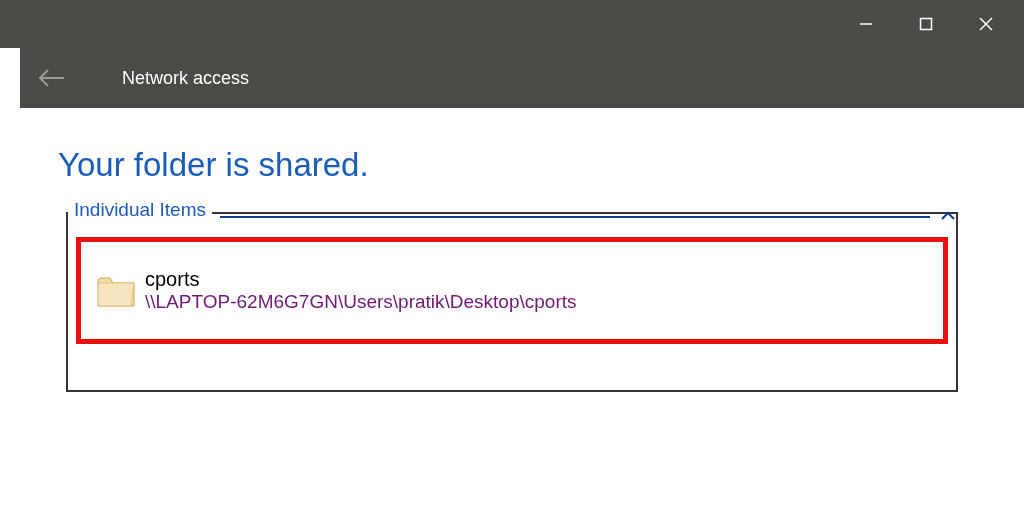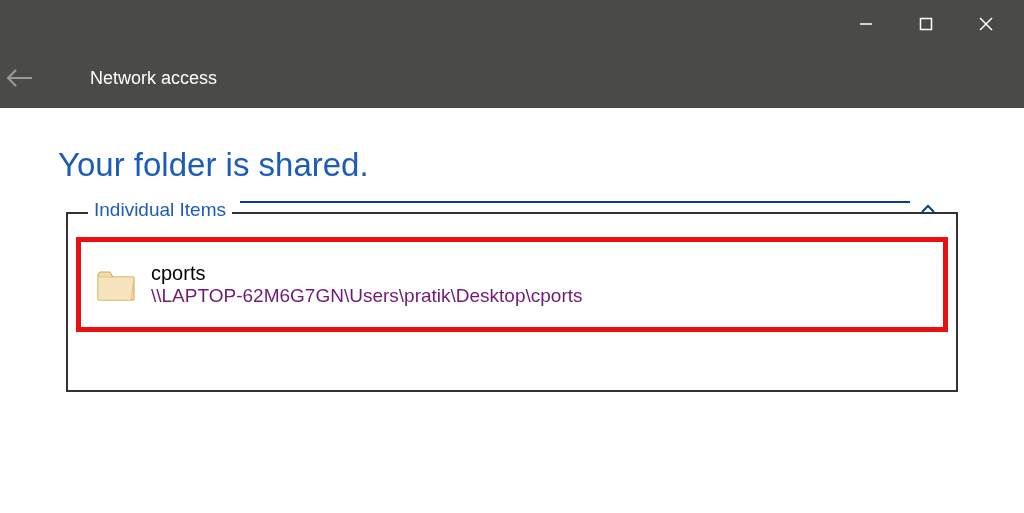--- a/index.html
+++ b/index.html
@@ -34,22 +34,23 @@
     .titlebar-btn svg {
       stroke: #fff;
       fill: none;
       stroke-width: 1.5;
     }
     .header {
       background: #4a4a47;
       height: 60px;
       display: flex;
       align-items: center;
-      padding-left: 6px;
+      padding-left: 18px;
       gap: 20px;
+      margin-left: 20px;
     }
     .back-arrow {
       color: #9a9a97;
       cursor: pointer;
       display: flex;
       align-items: center;
     }
     .back-arrow svg {
       stroke: #9a9a97;
       fill: none;
@@ -97,22 +98,22 @@
       outline-offset: 1px;
     }
     .panel {
       border: 2px solid #333;
       min-height: 180px;
       position: relative;
       margin: 0 8px;
     }
     .panel-header {
       display: flex;
-      align-items: flex-start;
-      padding: 0 20px;
+      align-items: center;
+      padding: 0 0;
       margin-top: -3px;
     }
     .panel-legend {
       color: #1a5cb8;
       font-size: 19px;
       background: #fff;
       padding: 0 6px;
       position: relative;
       top: -12px;
     }
@@ -131,24 +132,24 @@
       font-weight: bold;
     }
     .panel-chevron svg {
       stroke: #0a3d8f;
       fill: #0a3d8f;
       stroke-width: 2;
     }
     .highlight-box {
       border: 5px solid #e81010;
       margin: 4px 8px 6px 8px;
-      padding: 20px 14px;
-      display: flex;
-      align-items: center;
-      gap: 14px;
+      padding: 26px 14px;
+      display: flex;
+      align-items: center;
+      gap: 8px;
     }
     .folder-icon {
       width: 42px;
       height: 42px;
       flex-shrink: 0;
     }
     .item-text {
       display: flex;
       flex-direction: column;
     }

